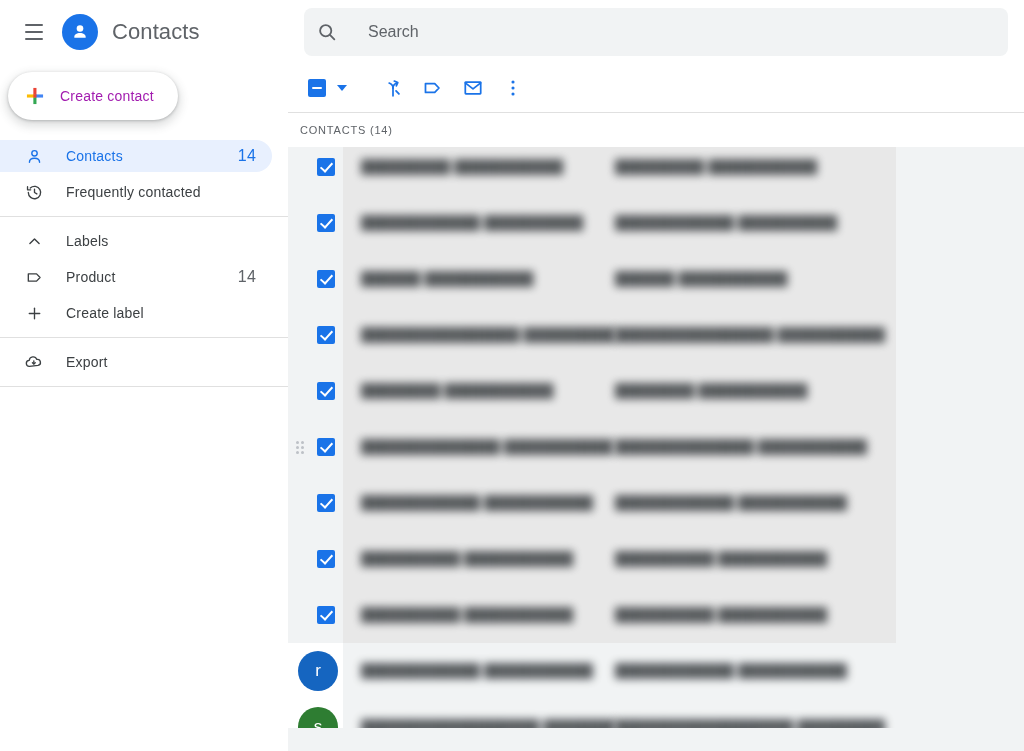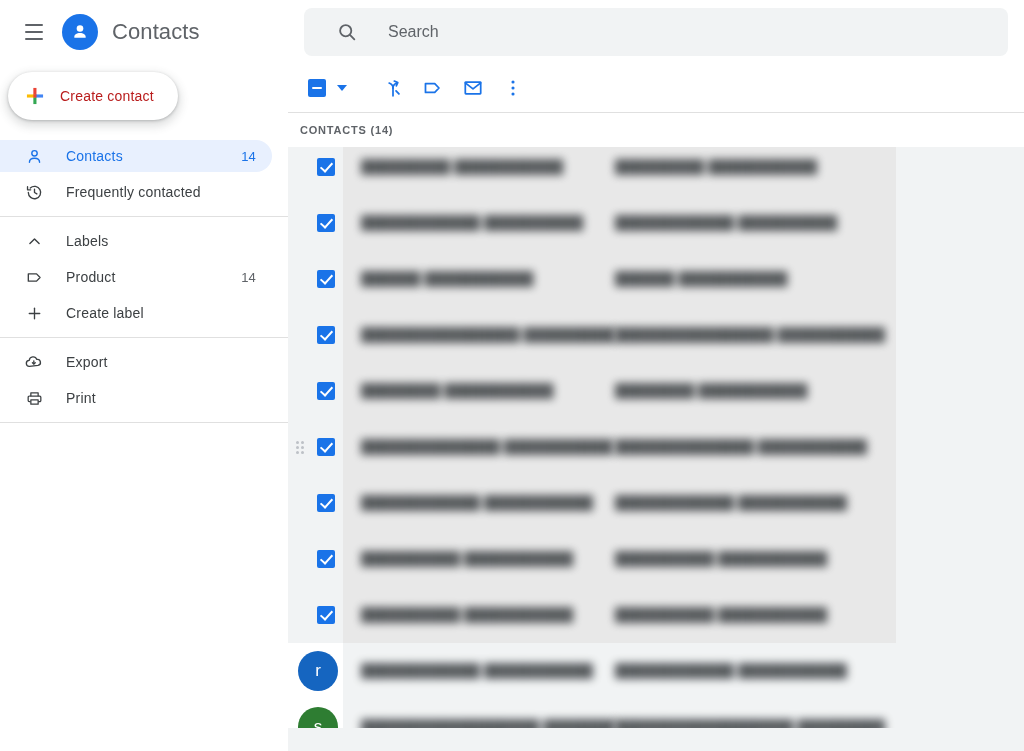--- a/index.html
+++ b/index.html
@@ -87,21 +87,21 @@
     display: inline-flex;
     align-items: center;
     height: 48px;
     padding: 0 24px 0 16px;
     border-radius: 24px;
     background: #ffffff;
     box-shadow: 0 1px 3px rgba(60,64,67,.30), 0 4px 8px 3px rgba(60,64,67,.15);
     cursor: pointer;
     border: none;
     font-size: 14px;
-    color: #b91c1c;
+    color: #a21caf;
     font-family: "Liberation Sans", sans-serif;
   }
   .create-contact .plus-icon { margin-right: 14px; flex: 0 0 auto; }
   .create-contact .cc-label { font-size: 14px; letter-spacing: .2px; }
 
   .sidebar { padding-top: 4px; }
 
   .nav-group { padding: 0; }
   .nav-divider {
     height: 1px;
@@ -130,21 +130,21 @@
     align-items: center;
     justify-content: center;
   }
   .nav-item .nav-label {
     margin-left: 22px;
     flex: 1 1 auto;
     white-space: nowrap;
     overflow: hidden;
   }
   .nav-item .nav-count {
-    font-size: 13px;
+    font-size: 16px;
     color: #5f6368;
     padding-right: 16px;
   }
   .nav-item.active {
     background: #e8f0fe;
     color: #1a73e8;
     font-weight: normal;
   }
   .nav-item.active .nav-count { color: #1a73e8; }
 
@@ -161,21 +161,21 @@
     height: 64px;
     padding: 8px 8px 0 8px;
     background: #ffffff;
   }
   .search-bar {
     height: 48px;
     background: #f1f3f4;
     border-radius: 8px;
     display: flex;
     align-items: center;
-    padding: 0 32px;
+    padding: 0 12px;
     margin: 0 8px;
   }
   .search-bar .search-icon { flex: 0 0 24px; display:flex; align-items:center; }
   .search-input {
     border: none;
     outline: none;
     background: transparent;
     font-size: 16px;
     color: #202124;
     margin-left: 26px;
@@ -239,21 +239,21 @@
     margin: 0;
   }
 
   .contacts-head {
     background: #ffffff;
     height: 34px;
     display: flex;
     align-items: center;
     padding-left: 12px;
     font-size: 11px;
-    font-weight: bold;
+    font-weight: normal;
     letter-spacing: 0.8px;
     color: #5f6368;
   }
 
   
   .list-area {
     position: relative;
     background: #ffffff;
     height: 581px;
     overflow: hidden;
@@ -479,32 +479,20 @@
             <svg width="20" height="20" viewBox="0 0 24 24" fill="none" stroke="#3c4043" stroke-width="1.6">
               <path d="M6.6 17.2a3.6 3.6 0 0 1-.4-7.2 4.8 4.8 0 0 1 9.2-1.1 3.6 3.6 0 0 1 1.4 7.1z" stroke-linejoin="round"></path>
               <path d="M11.8 10.6v3.6" stroke-linecap="round"></path>
               <polyline points="10.1,12.8 11.8,14.5 13.5,12.8" stroke-linecap="round" stroke-linejoin="round"></polyline>
             </svg>
           </span>
           <span class="nav-label">Export</span>
           <span class="nav-count"></span>
         </div>
 
-        <div class="nav-item">
-          <span class="nav-icon">
-            <svg width="19" height="19" viewBox="0 0 24 24" fill="none" stroke="#3c4043" stroke-width="1.6">
-              <path d="M7.4 9V4.8h9.2V9" stroke-linejoin="round"></path>
-              <path d="M5.4 9h13.2a1.4 1.4 0 0 1 1.4 1.4v4.2a1.4 1.4 0 0 1-1.4 1.4h-1.9" stroke-linejoin="round"></path>
-              <path d="M6.9 16H5.4A1.4 1.4 0 0 1 4 14.6v-4.2A1.4 1.4 0 0 1 5.4 9" stroke-linejoin="round"></path>
-              <rect x="7.4" y="13.6" width="9.2" height="5.6" stroke-linejoin="round"></rect>
-            </svg>
-          </span>
-          <span class="nav-label">Print</span>
-          <span class="nav-count"></span>
-        </div>
       </div>
 
       <div class="nav-divider"></div>
 
 
     </div>
   </div>
 
   <div class="right-pane">
 

